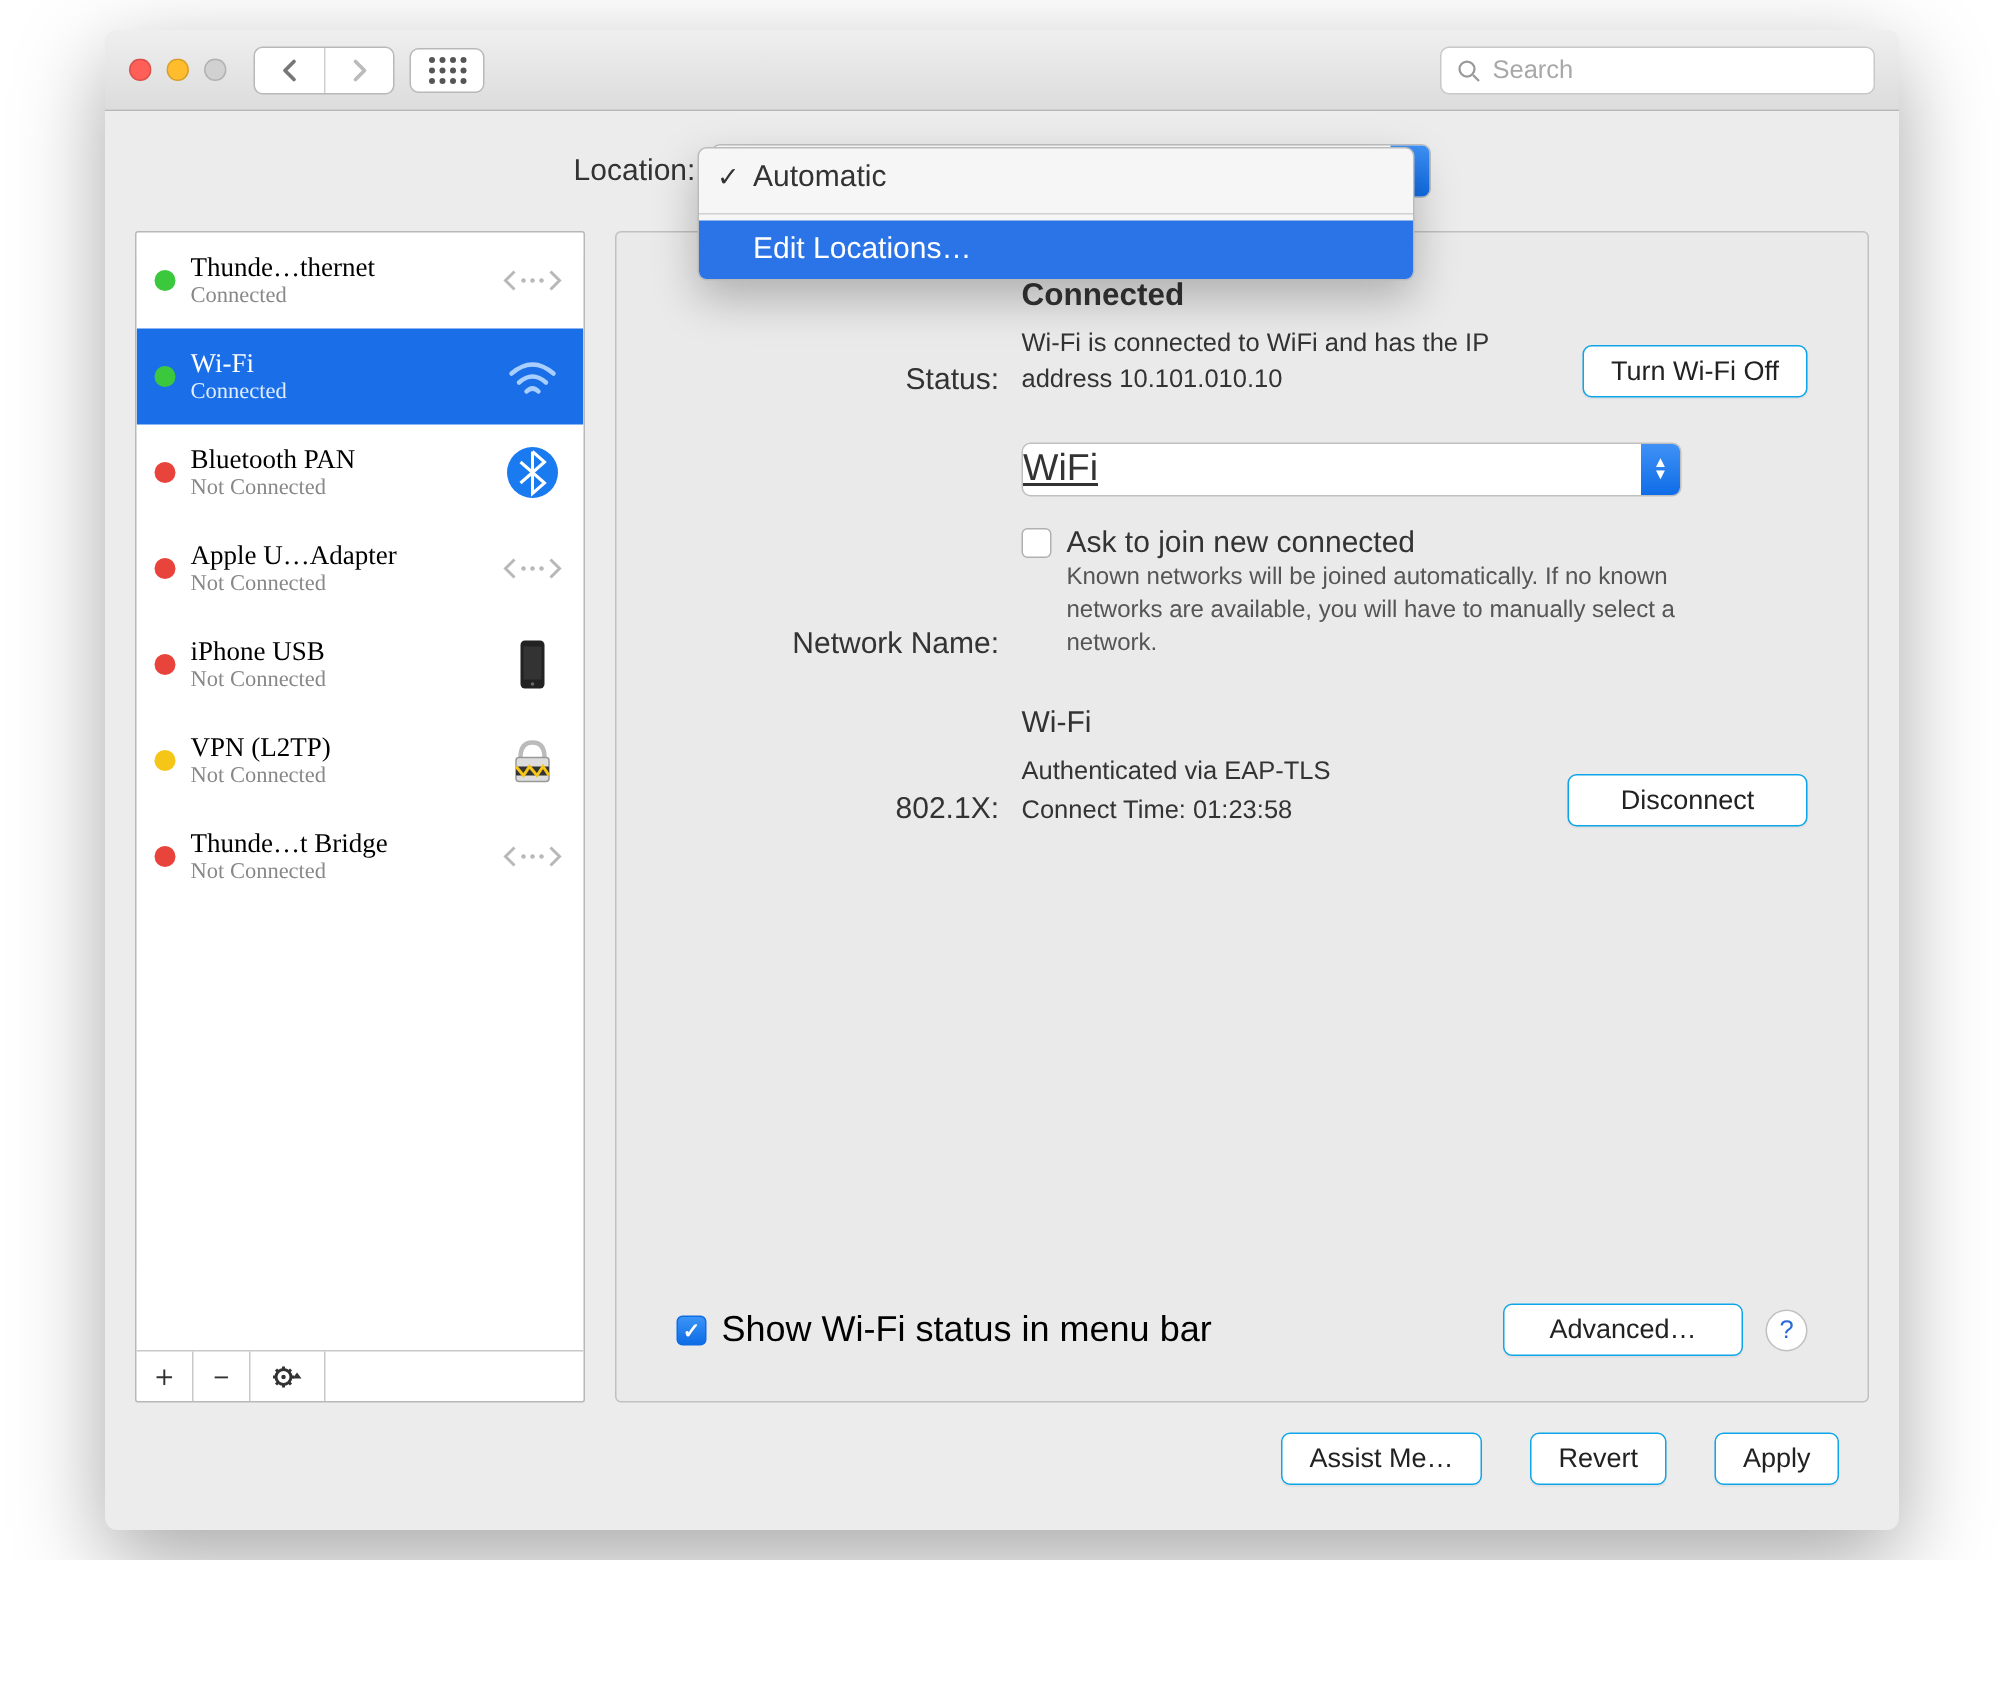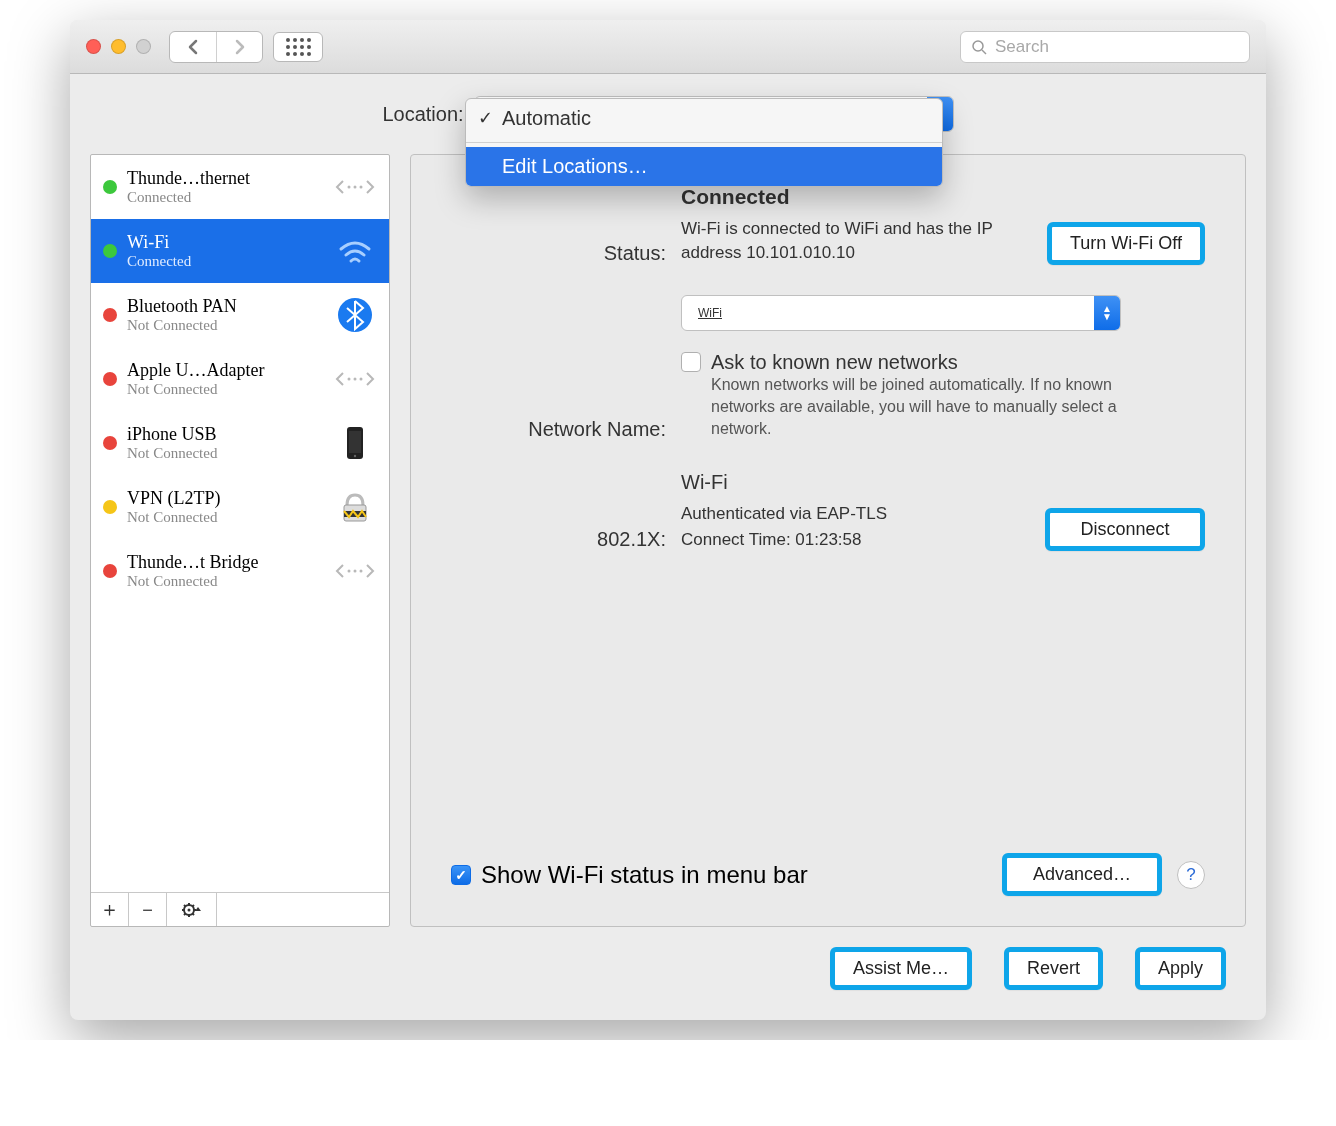--- a/index.html
+++ b/index.html
@@ -166,38 +166,38 @@
 }
 .row-content {
   flex: 1;
   font-size: 20px;
   color: #333;
 }
 .status-value { font-weight: 700; font-size: 21px; }
 .sub-text { font-size: 17px; color: #333; margin-top: 8px; line-height: 1.4; }
 .mac-btn {
   background: #fff;
-  border: 5px solid #0ea5e9;
+  border: 1px solid #0ea5e9;
   border-radius: 6px;
   padding: 6px 18px;
   font-size: 18px;
   color: #222;
   box-shadow: 0 1px 1px rgba(0,0,0,0.05);
 }
 .select-box {
   display: flex;
   align-items: center;
   background: #fff;
   border: 1px solid #c0c0c0;
   border-radius: 6px;
   height: 36px;
   width: 440px;
   position: relative;
 }
-.select-box span.val { padding: 0 16px; font-size: 12px; text-decoration: underline; }
+.select-box span.val { padding: 0 0; font-size: 25px; text-decoration: underline; }
 .select-caps {
   position: absolute; right: 0; top: 0; bottom: 0;
   width: 26px;
   background: linear-gradient(#3f91f5, #0f6de8);
   border-radius: 0 5px 5px 0;
   display: flex; flex-direction: column; align-items: center; justify-content: center;
   color: #fff;
   font-size: 10px; line-height: 8px;
 }
 .checkbox-row { display: flex; align-items: center; gap: 10px; }
@@ -476,21 +476,21 @@
         <div class="row">
           <div class="row-label">Network Name:</div>
           <div class="row-content">
             <div class="select-box">
               <span class="val">WiFi</span>
               <div class="select-caps">▲<br>▼</div>
             </div>
             <div style="height:20px"></div>
             <div class="checkbox-row">
               <span class="mac-checkbox"></span>
-              <span style="font-size:20px;">Ask to known new networks</span>
+              <span style="font-size:20px;">Ask to join new connected</span>
             </div>
             <div class="small-desc">Known networks will be joined automatically. If no known networks are available, you will have to manually select a network.</div>
           </div>
         </div>
 
         <div class="row">
           <div class="row-label">802.1X:</div>
           <div class="row-content">
             <div>Wi-Fi</div>
             <div class="sub-text">Authenticated via EAP-TLS</div>

